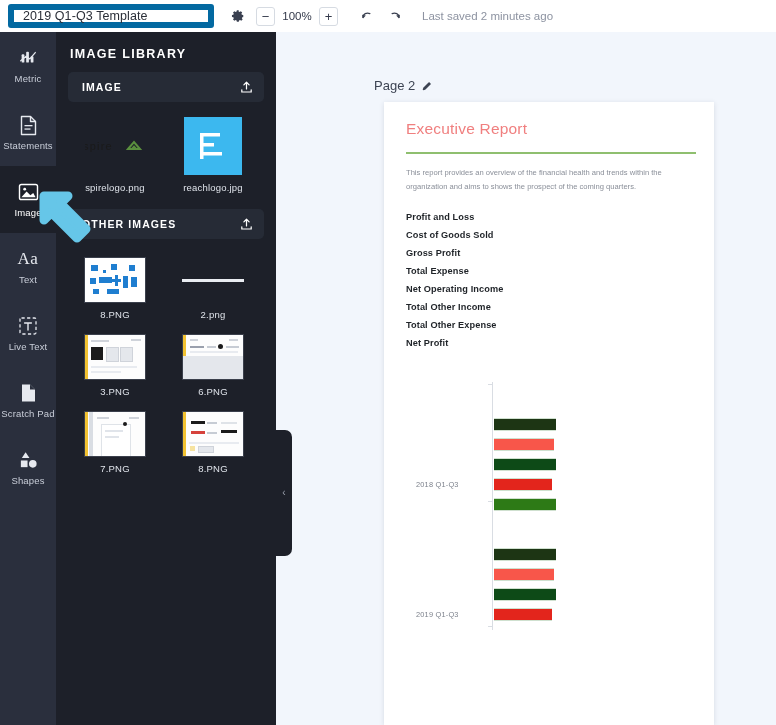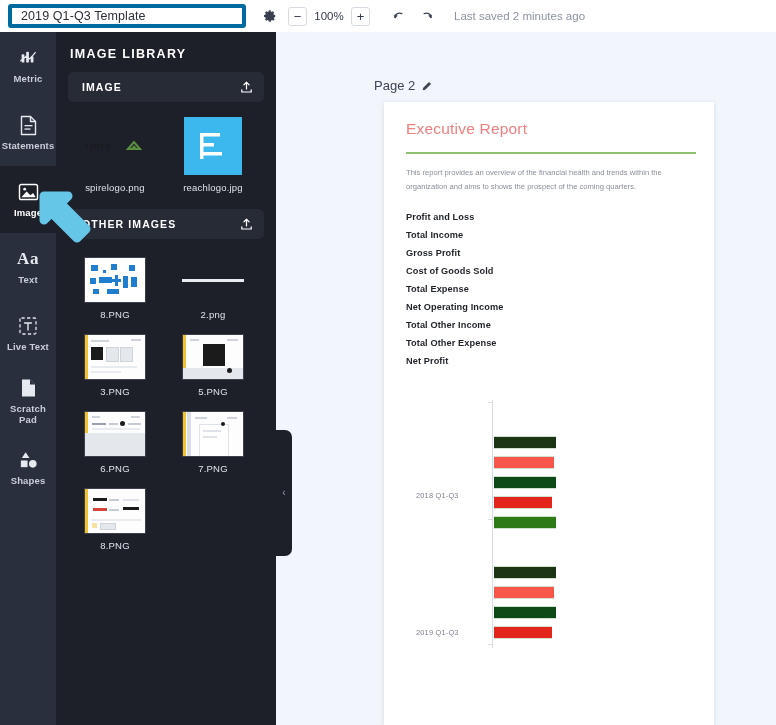--- a/index.html
+++ b/index.html
@@ -25,23 +25,23 @@
     left: 0; top: 0;
     width: 776px; height: 32px;
     background: #ffffff;
     display: flex;
     align-items: center;
     box-sizing: border-box;
     padding: 0 6px;
     z-index: 30;
   }
   .doc-title-box {
-    width: 238px;
+    width: 206px;
     height: 24px;
-    border: 4px solid #0369a1;
+    border: 6px solid #0369a1;
     border-radius: 3px;
     background: #ffffff;
     display: flex;
     align-items: center;
     padding: 0 9px;
     box-sizing: border-box;
     margin-left: 2px;
   }
   .doc-title-box span {
     font-size: 12.5px;
@@ -100,21 +100,20 @@
     z-index: 22;
   }
   .rail-item {
     height: 67px;
     display: flex;
     flex-direction: column;
     align-items: center;
     justify-content: center;
     cursor: pointer;
     position: relative;
-    font-weight: bold;
   }
   .rail-item.active { background: #1d2029; }
   .rail-ico {
     height: 24px;
     display: flex;
     align-items: center;
     justify-content: center;
     margin-bottom: 4px;
   }
   .rail-lbl {
@@ -570,33 +569,20 @@
             <div class="gry" style="left:21px;top:12px;width:11px;height:13px;border:1px solid #cfd3da;"></div>
             <div class="gry" style="left:35px;top:12px;width:11px;height:13px;border:1px solid #cfd3da;"></div>
             <div class="tline" style="left:6px;top:31px;width:46px;background:#e8ebf0;"></div>
             <div class="tline" style="left:6px;top:36px;width:30px;background:#e8ebf0;"></div>
           </div>
         </div>
         <div class="thumb-lbl">3.PNG</div>
       </div>
 
 
-      <div class="thumb-cell">
-        <div class="thumb-box wide">
-          <div class="ss">
-            <div class="lbar"></div>
-            <div class="tline" style="left:7px;top:4px;width:9px;"></div>
-            <div class="tline" style="left:44px;top:4px;width:11px;"></div>
-            <div class="blk" style="left:20px;top:9px;width:22px;height:22px;"></div>
-            <div class="gry" style="left:0;top:33px;right:0;bottom:0;"></div>
-            <div class="blk" style="left:44px;top:33px;width:5px;height:5px;border-radius:50%;"></div>
-          </div>
-        </div>
-        <div class="thumb-lbl">5.PNG</div>
-      </div>
 
       <div class="thumb-cell">
         <div class="thumb-box wide">
           <div class="ss">
             <div class="lbar"></div>
             <div class="tline" style="left:7px;top:4px;width:8px;"></div>
             <div class="tline" style="left:46px;top:4px;width:9px;"></div>
             <div class="tline" style="left:7px;top:11px;width:14px;background:#9aa0ad;"></div>
             <div class="tline" style="left:24px;top:11px;width:9px;background:#c7ccd4;"></div>
             <div class="blk" style="left:35px;top:9px;width:5px;height:5px;border-radius:50%;"></div>
@@ -660,37 +646,36 @@
   </div>
 
   <div class="paper">
     <div class="paper-inner">
       <div class="exec-title">Executive Report</div>
       <div class="grn-rule"></div>
       <div class="body-par">This report provides an overview of the financial health and trends within the organization and aims to shows the prospect of the coming quarters.</div>
 
       <div class="fin-table">
         <div class="fin-row">Profit and Loss</div>
-        <div class="fin-row">Total Income</div>
+        <div class="fin-row">Cost of Goods Sold</div>
         <div class="fin-row">Gross Profit</div>
-        <div class="fin-row">Cost of Goods Sold</div>
         <div class="fin-row">Total Expense</div>
         <div class="fin-row">Net Operating Income</div>
         <div class="fin-row">Total Other Income</div>
         <div class="fin-row">Total Other Expense</div>
         <div class="fin-row">Net Profit</div>
       </div>
 
       <div class="chart-wrap">
         <div class="chart-axis"></div>
         <div class="tick" style="top:8px;"></div>
         <div class="tick" style="top:125px;"></div>
         <div class="tick" style="top:250px;"></div>
 
-        <div class="cat-label" style="left:10px; top:97px;">2018 Q1-Q3</div>
+        <div class="cat-label" style="left:10px; top:104px;">2018 Q1-Q3</div>
         <div class="cat-label" style="left:10px; top:234px;">2019 Q1-Q3</div>
 
         <div class="bar" style="top:42px;  width:62px; background:#1d3514;"></div>
         <div class="bar" style="top:62px;  width:60px; background:#f8564a;"></div>
         <div class="bar" style="top:82px;  width:62px; background:#0d4a17;"></div>
         <div class="bar" style="top:102px; width:58px; background:#e3251c;"></div>
         <div class="bar" style="top:122px; width:62px; background:#2d7a16;"></div>
 
         <div class="bar" style="top:172px; width:62px; background:#1d3514;"></div>
         <div class="bar" style="top:192px; width:60px; background:#f8564a;"></div>

